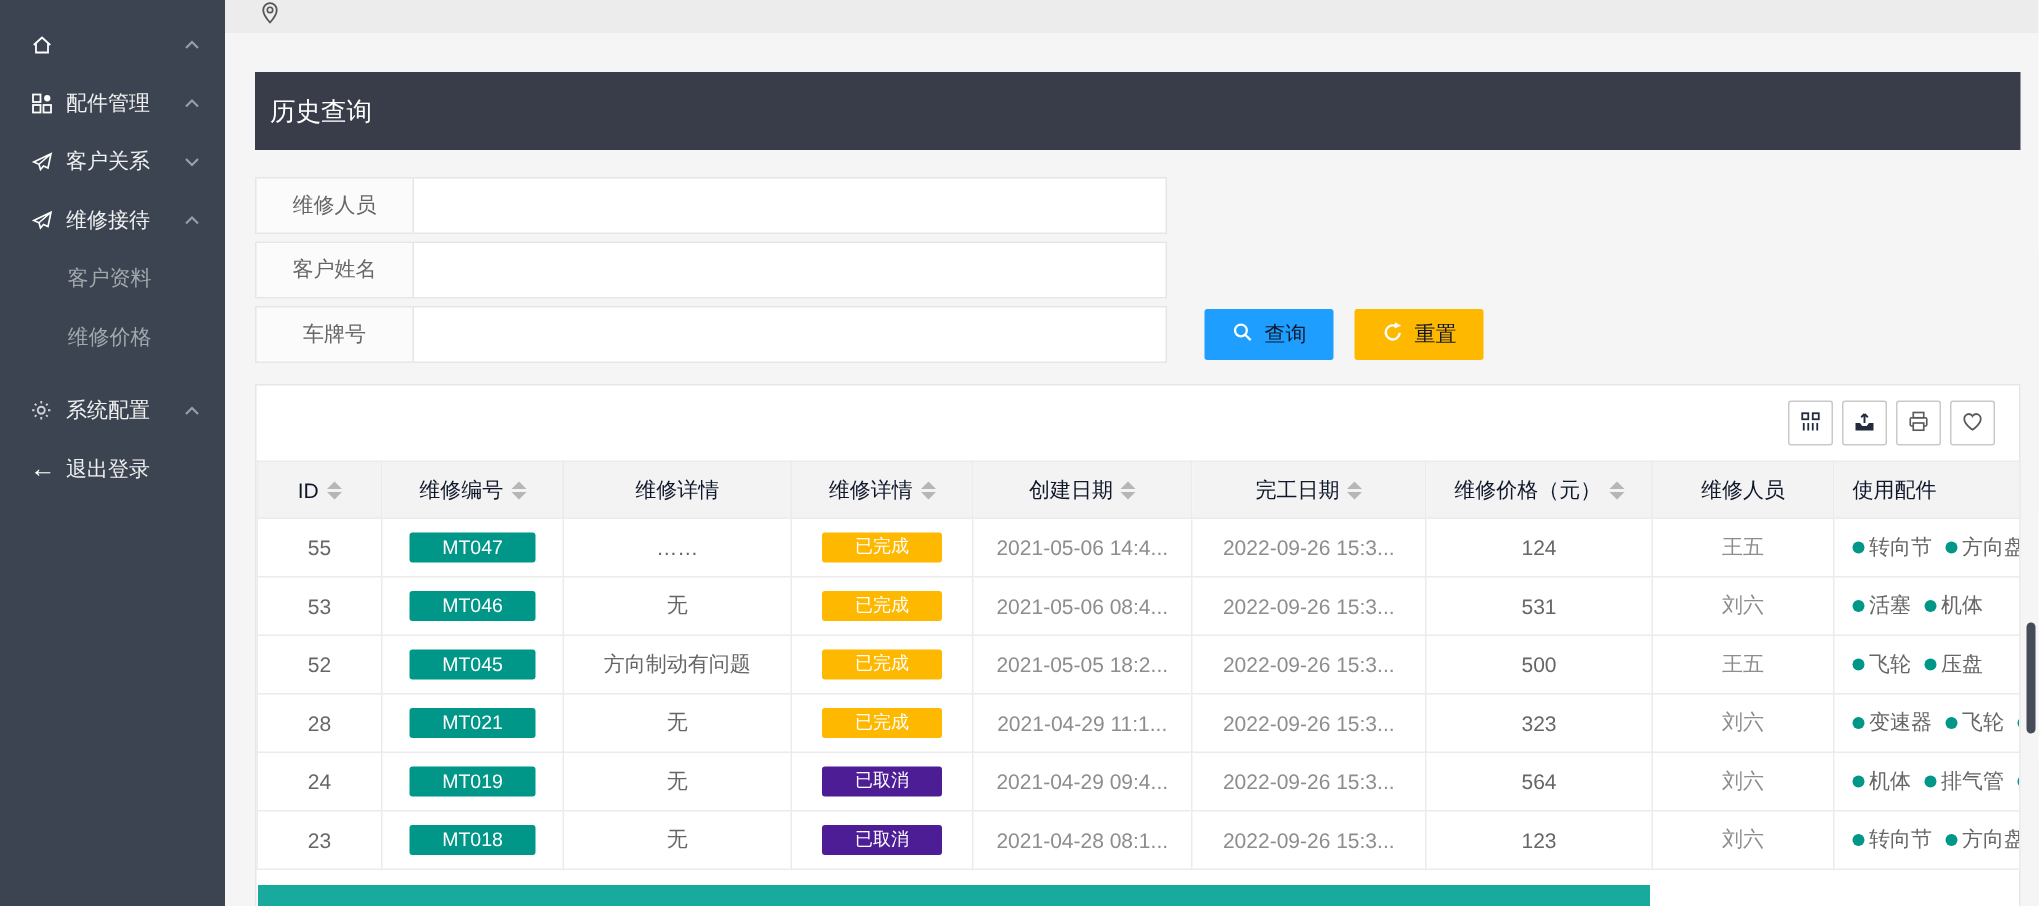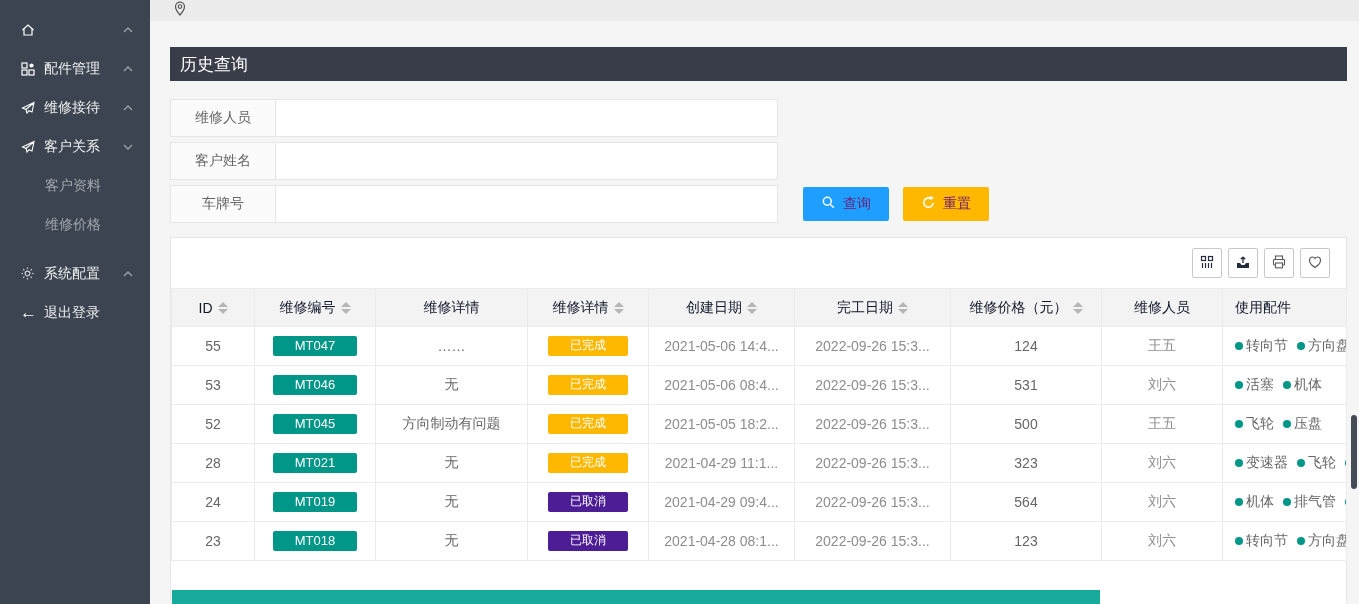--- a/index.html
+++ b/index.html
@@ -19,32 +19,32 @@
   .side-sub { height:39px; display:flex; align-items:center; padding-left:45px;
               color:#a2a7ad; font-size:14px; cursor:pointer; }
   .side-group-gap { height:10px; }
   .back-arrow { color:#fff; font-size:17px; line-height:1; }
 
   
   .main { flex:1; display:flex; flex-direction:column; position:relative; }
   .topbar { height:42px; background:#ececec; display:flex; align-items:center; padding-left:22px; }
   .content { flex:1; padding:26px 12px 0 20px; position:relative; }
 
-  .band { width:1177px; height:34px; background:#393d49; color:#fff; font-size:17px;
+  .band { width:1177px; height:52px; background:#393d49; color:#fff; font-size:17px;
           display:flex; align-items:center; padding-left:10px; }
 
   .form { margin-top:18px; width:1177px; position:relative; }
   .frow { display:flex; width:608px; height:38px; margin-bottom:5px; }
   .flabel { width:106px; background:#fbfbfb; border:1px solid #e6e6e6; color:#666; font-size:14px;
             display:flex; align-items:center; justify-content:center; }
   .finput { flex:1; border:1px solid #e6e6e6; background:#fff; margin-left:-1px; }
   .finput input { width:100%; height:100%; border:none; outline:none; padding:0 10px; font-size:14px; color:#333; background:transparent; }
 
   .form-btns { position:absolute; left:633px; top:88px; display:flex; gap:14px; }
-  .btn { height:34px; padding:0 18px; border:none; border-radius:2px; color:#701a75; font-size:14px;
+  .btn { height:34px; padding:0 18px; border:none; border-radius:2px; color:#0f172a; font-size:14px;
          display:flex; align-items:center; gap:7px; cursor:pointer; }
   .btn-search { background:#1E9FFF; }
   .btn-reset  { background:#FFB800; }
 
   
   .card { margin-top:14px; width:1177px; height:420px; background:#fff; border:1px solid #e6e6e6; position:relative; }
   .card-toolbar { height:50px; display:flex; align-items:center; justify-content:flex-end;
                   padding-right:16px; gap:6px; }
   .tool-btn { width:30px; height:30px; background:#fff; border:1px solid #c9c9c9; border-radius:2px;
               display:flex; align-items:center; justify-content:center; cursor:pointer; }
@@ -110,37 +110,37 @@
             <path fill="none" stroke="#9aa0a8" stroke-width="1.4" d="M2 6 L6 2 L10 6"></path>
           </svg>
         </span>
       </div>
       <div class="side-item">
         <span class="icon">
           <svg width="16" height="16" viewBox="0 0 16 16">
             <path fill="none" stroke="#fff" stroke-width="1.1" d="M14 2.5 L2.5 8 L6 9.5 L7 13 L9 10.7 L12 12 Z M6 9.5 L14 2.5"></path>
           </svg>
         </span>
+        <span class="label">客户关系</span>
+        <span class="chev">
+          <svg width="12" height="8" viewBox="0 0 12 8">
+            <path fill="none" stroke="#9aa0a8" stroke-width="1.4" d="M2 2 L6 6 L10 2"></path>
+          </svg>
+        </span>
+      </div>
+      <div class="side-item">
+        <span class="icon">
+          <svg width="16" height="16" viewBox="0 0 16 16">
+            <path fill="none" stroke="#fff" stroke-width="1.1" d="M14 2.5 L2.5 8 L6 9.5 L7 13 L9 10.7 L12 12 Z M6 9.5 L14 2.5"></path>
+          </svg>
+        </span>
         <span class="label">维修接待</span>
         <span class="chev">
           <svg width="12" height="8" viewBox="0 0 12 8">
             <path fill="none" stroke="#9aa0a8" stroke-width="1.4" d="M2 6 L6 2 L10 6"></path>
-          </svg>
-        </span>
-      </div>
-      <div class="side-item">
-        <span class="icon">
-          <svg width="16" height="16" viewBox="0 0 16 16">
-            <path fill="none" stroke="#fff" stroke-width="1.1" d="M14 2.5 L2.5 8 L6 9.5 L7 13 L9 10.7 L12 12 Z M6 9.5 L14 2.5"></path>
-          </svg>
-        </span>
-        <span class="label">客户关系</span>
-        <span class="chev">
-          <svg width="12" height="8" viewBox="0 0 12 8">
-            <path fill="none" stroke="#9aa0a8" stroke-width="1.4" d="M2 2 L6 6 L10 2"></path>
           </svg>
         </span>
       </div>
       <div class="side-sub">客户资料</div>
       <div class="side-sub">维修价格</div>
       <div class="side-group-gap"></div>
       <div class="side-item">
         <span class="icon">
           <svg width="15" height="15" viewBox="0 0 16 16">
             <path fill="none" stroke="#cfd3d8" stroke-width="1.3" d="M8 5.5 A2.5 2.5 0 1 0 8 10.5 A2.5 2.5 0 1 0 8 5.5 M8 1.5 V3.2 M8 12.8 V14.5 M1.5 8 H3.2 M12.8 8 H14.5 M3.4 3.4 L4.6 4.6 M11.4 11.4 L12.6 12.6 M12.6 3.4 L11.4 4.6 M4.6 11.4 L3.4 12.6"></path>

